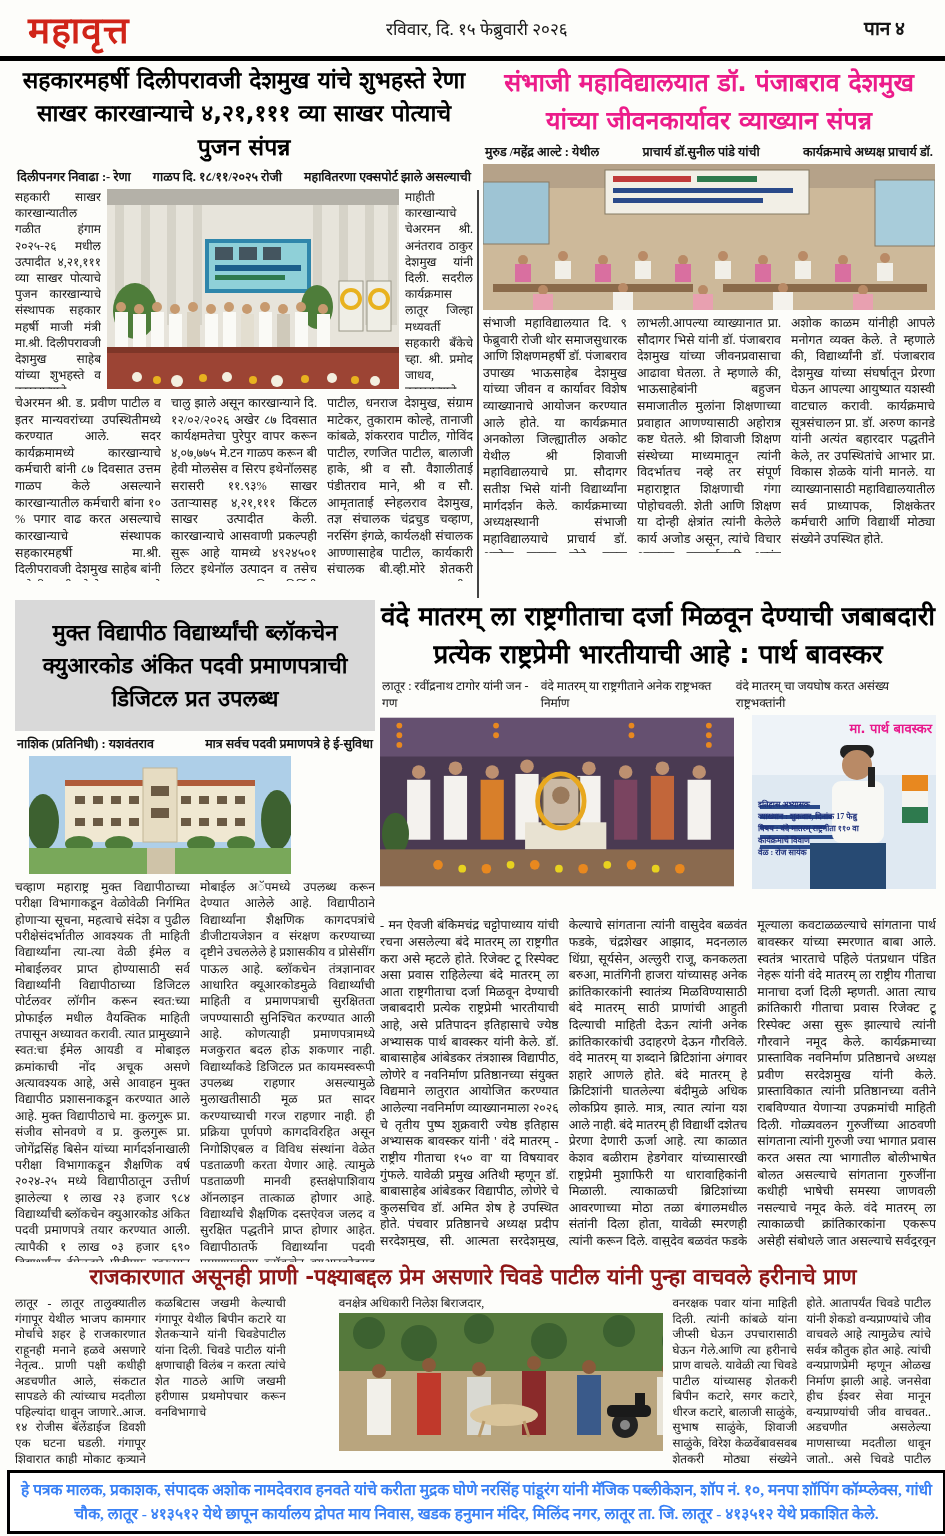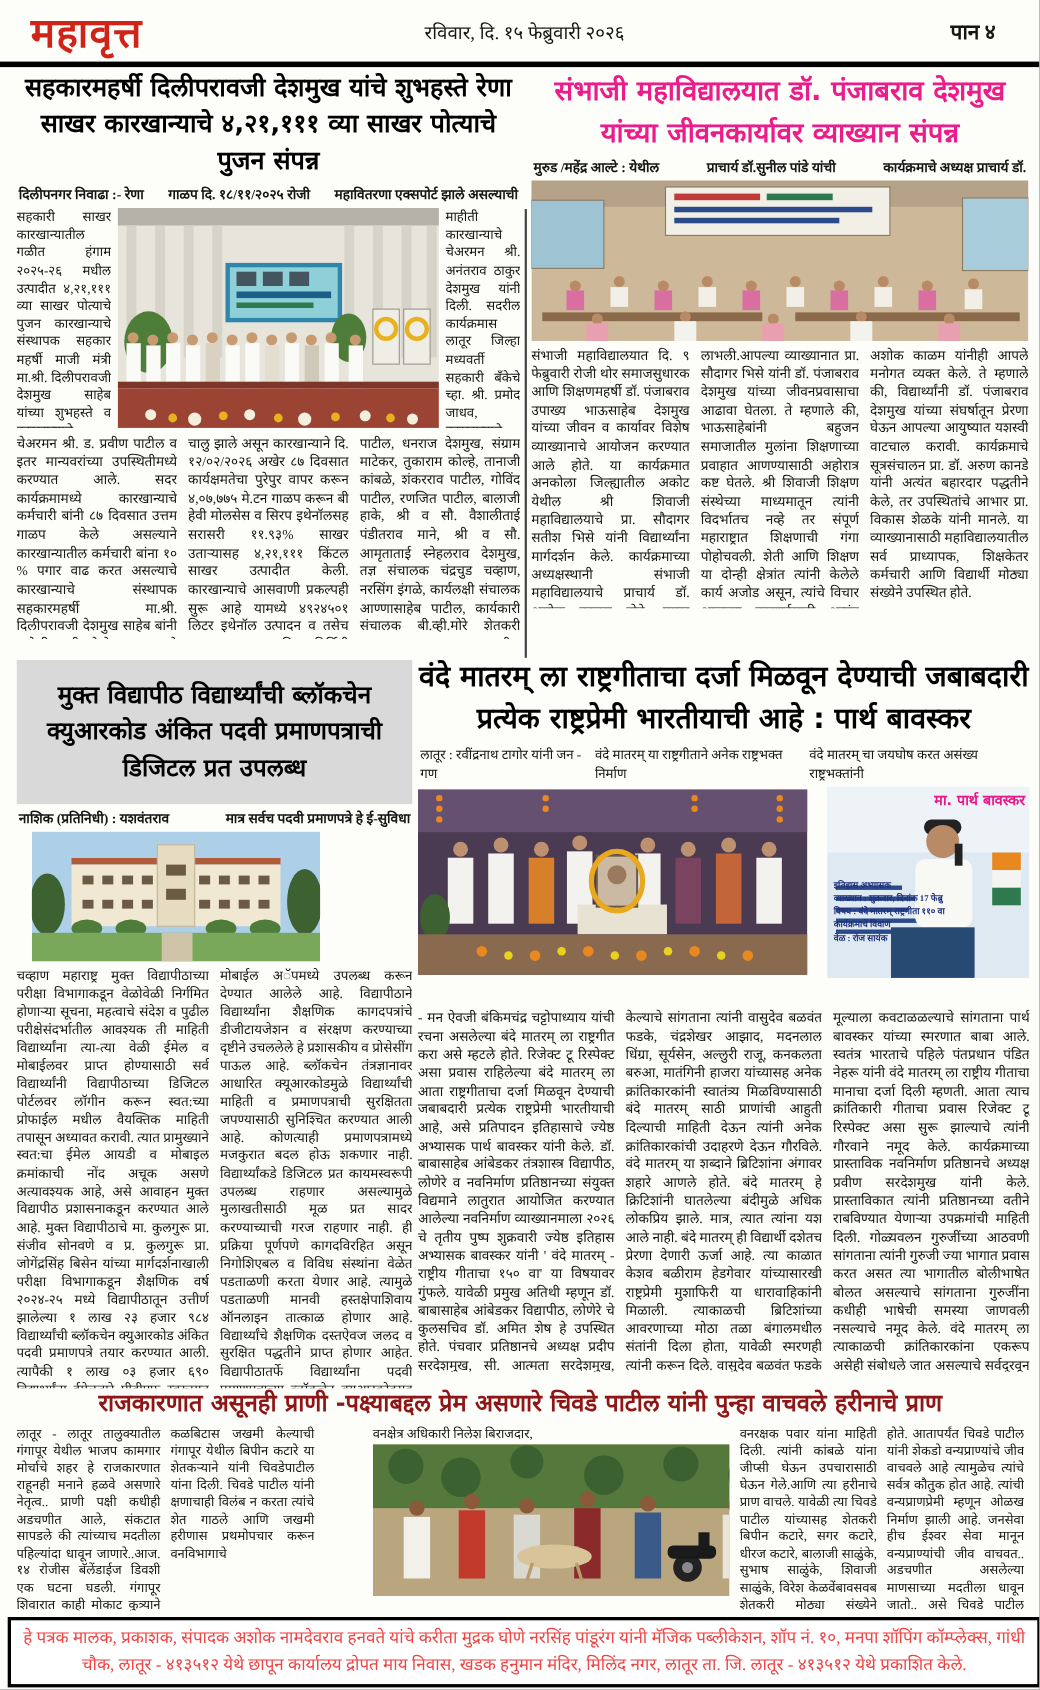--- a/index.html
+++ b/index.html
@@ -49,22 +49,22 @@
   
   .a5{position:absolute;left:15px;top:1263px;width:916px;height:202px;overflow:hidden;}
   .a5 .headline{font-size:21.5px;color:#8e1616;line-height:1.3;}
   .a5row{display:flex;gap:9px;margin-top:5px;height:168px;overflow:hidden;}
   .a5 .c{font-size:11.8px;line-height:1.32;text-align:justify;overflow:hidden;}
   .c1,.c2{width:150px;} .c4,.c5{width:143px;}
   .cmid{width:372px;padding-left:44px;}
   .cmid .capline{font-size:11.8px;line-height:1.3;margin-bottom:2px;}
   
   .footer{position:absolute;left:7px;top:1470px;width:917px;border:3px solid #000;
-          padding:5px 8px;text-align:center;font-weight:normal;font-size:15.5px;
-          line-height:1.55;color:#ef4444;background:#fff;}
+          padding:5px 8px;text-align:center;font-weight:bold;font-size:15.5px;
+          line-height:1.55;color:#3b82f6;background:#fff;}
 </style>
 </head>
 <body>
 
 <div class="page">
 
   <div class="header">
     <div class="masthead">महावृत्त</div>
     <div class="hdate">रविवार, दि. १५ फेब्रुवारी २०२६</div>
     <div class="hpage">पान ४</div>

